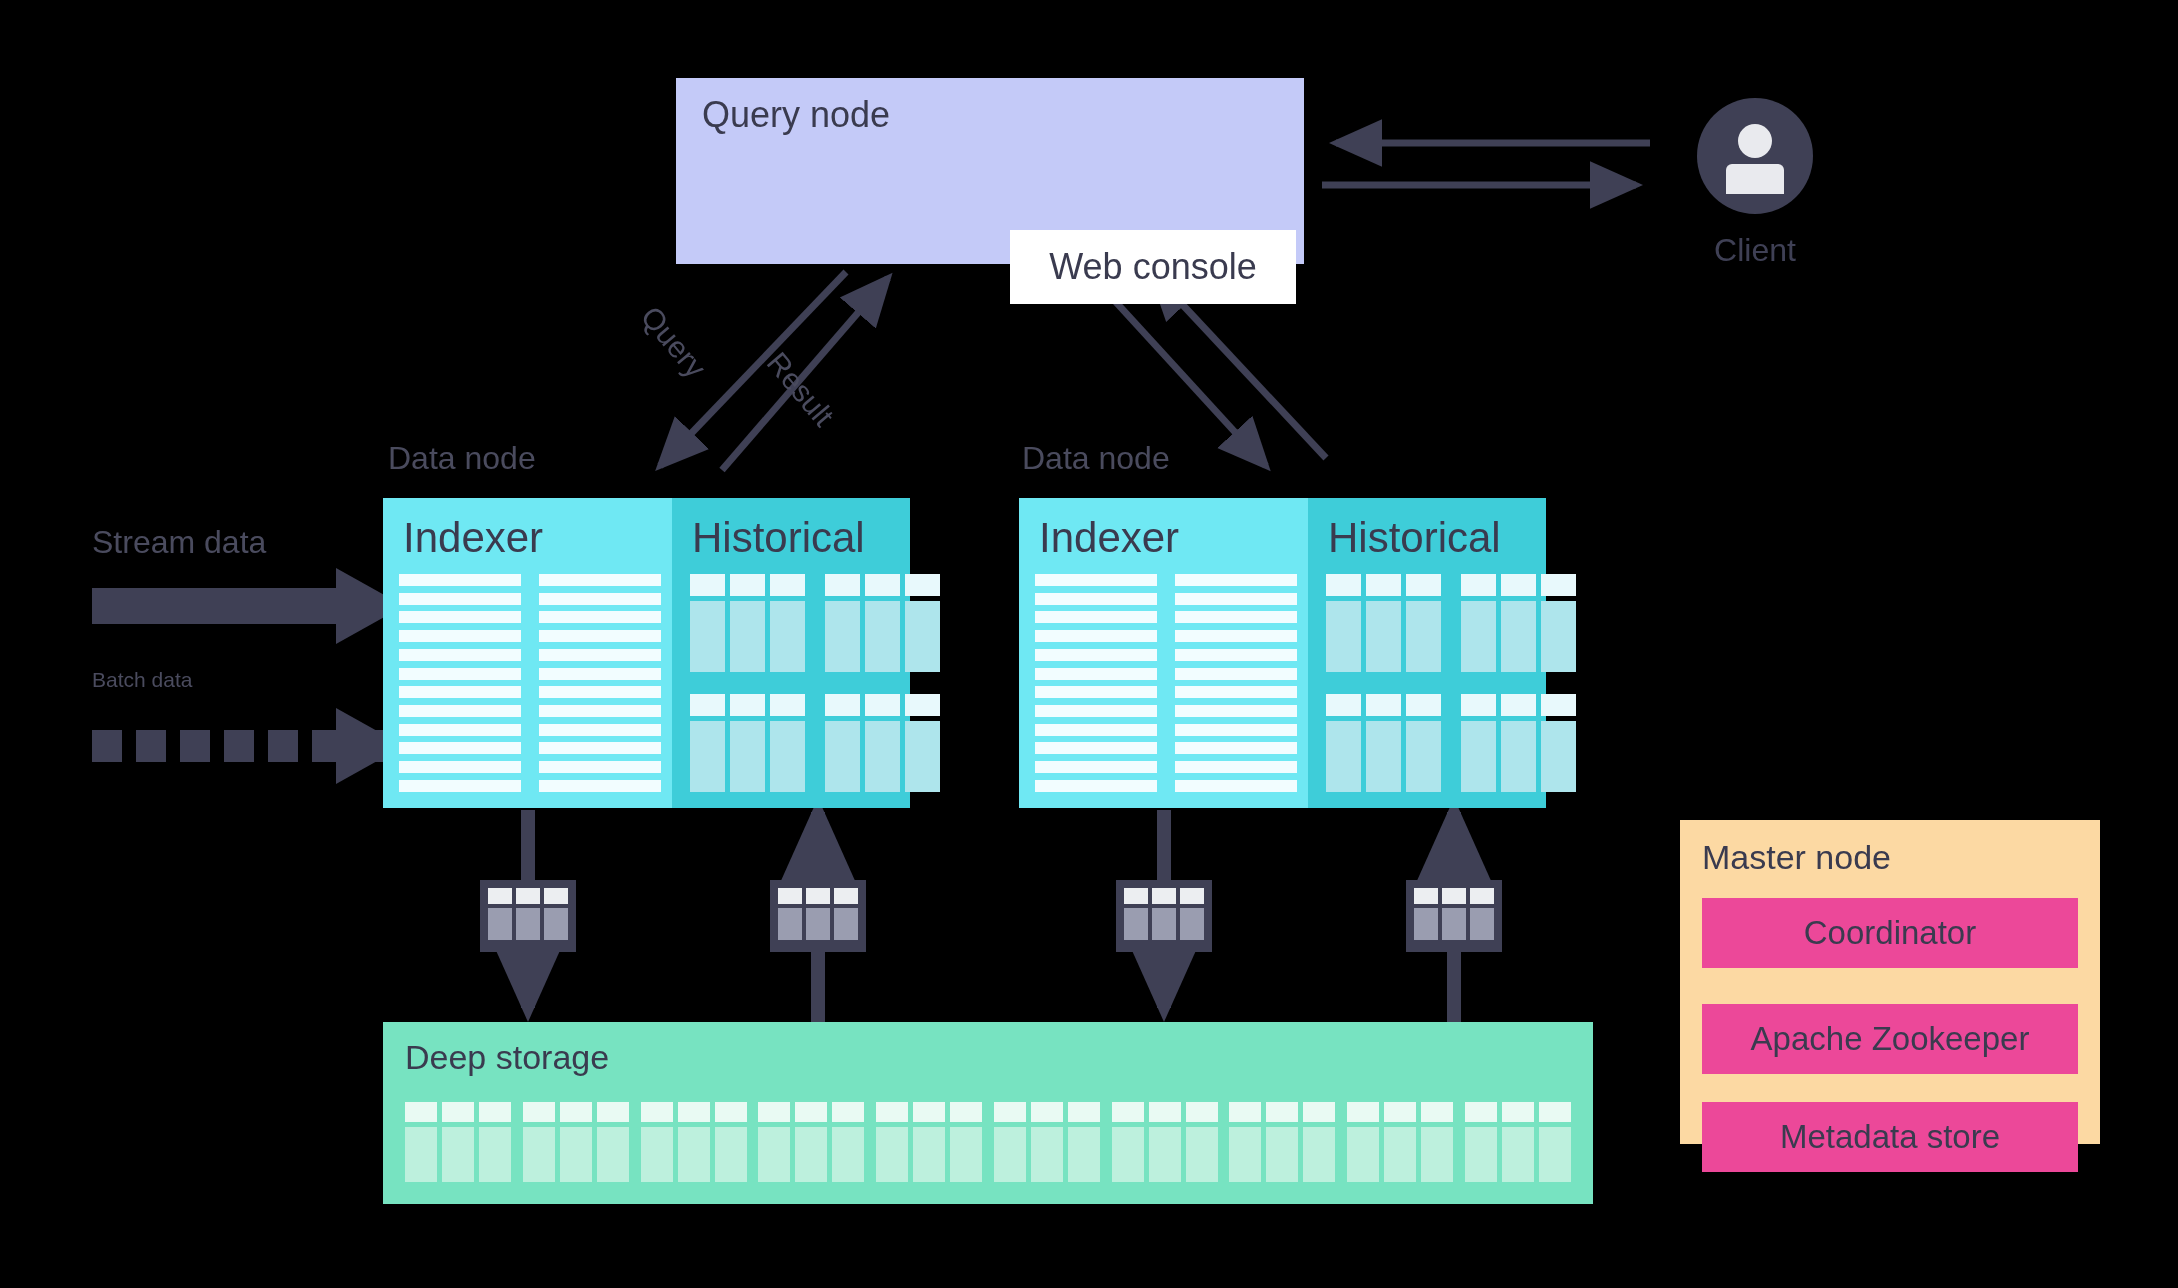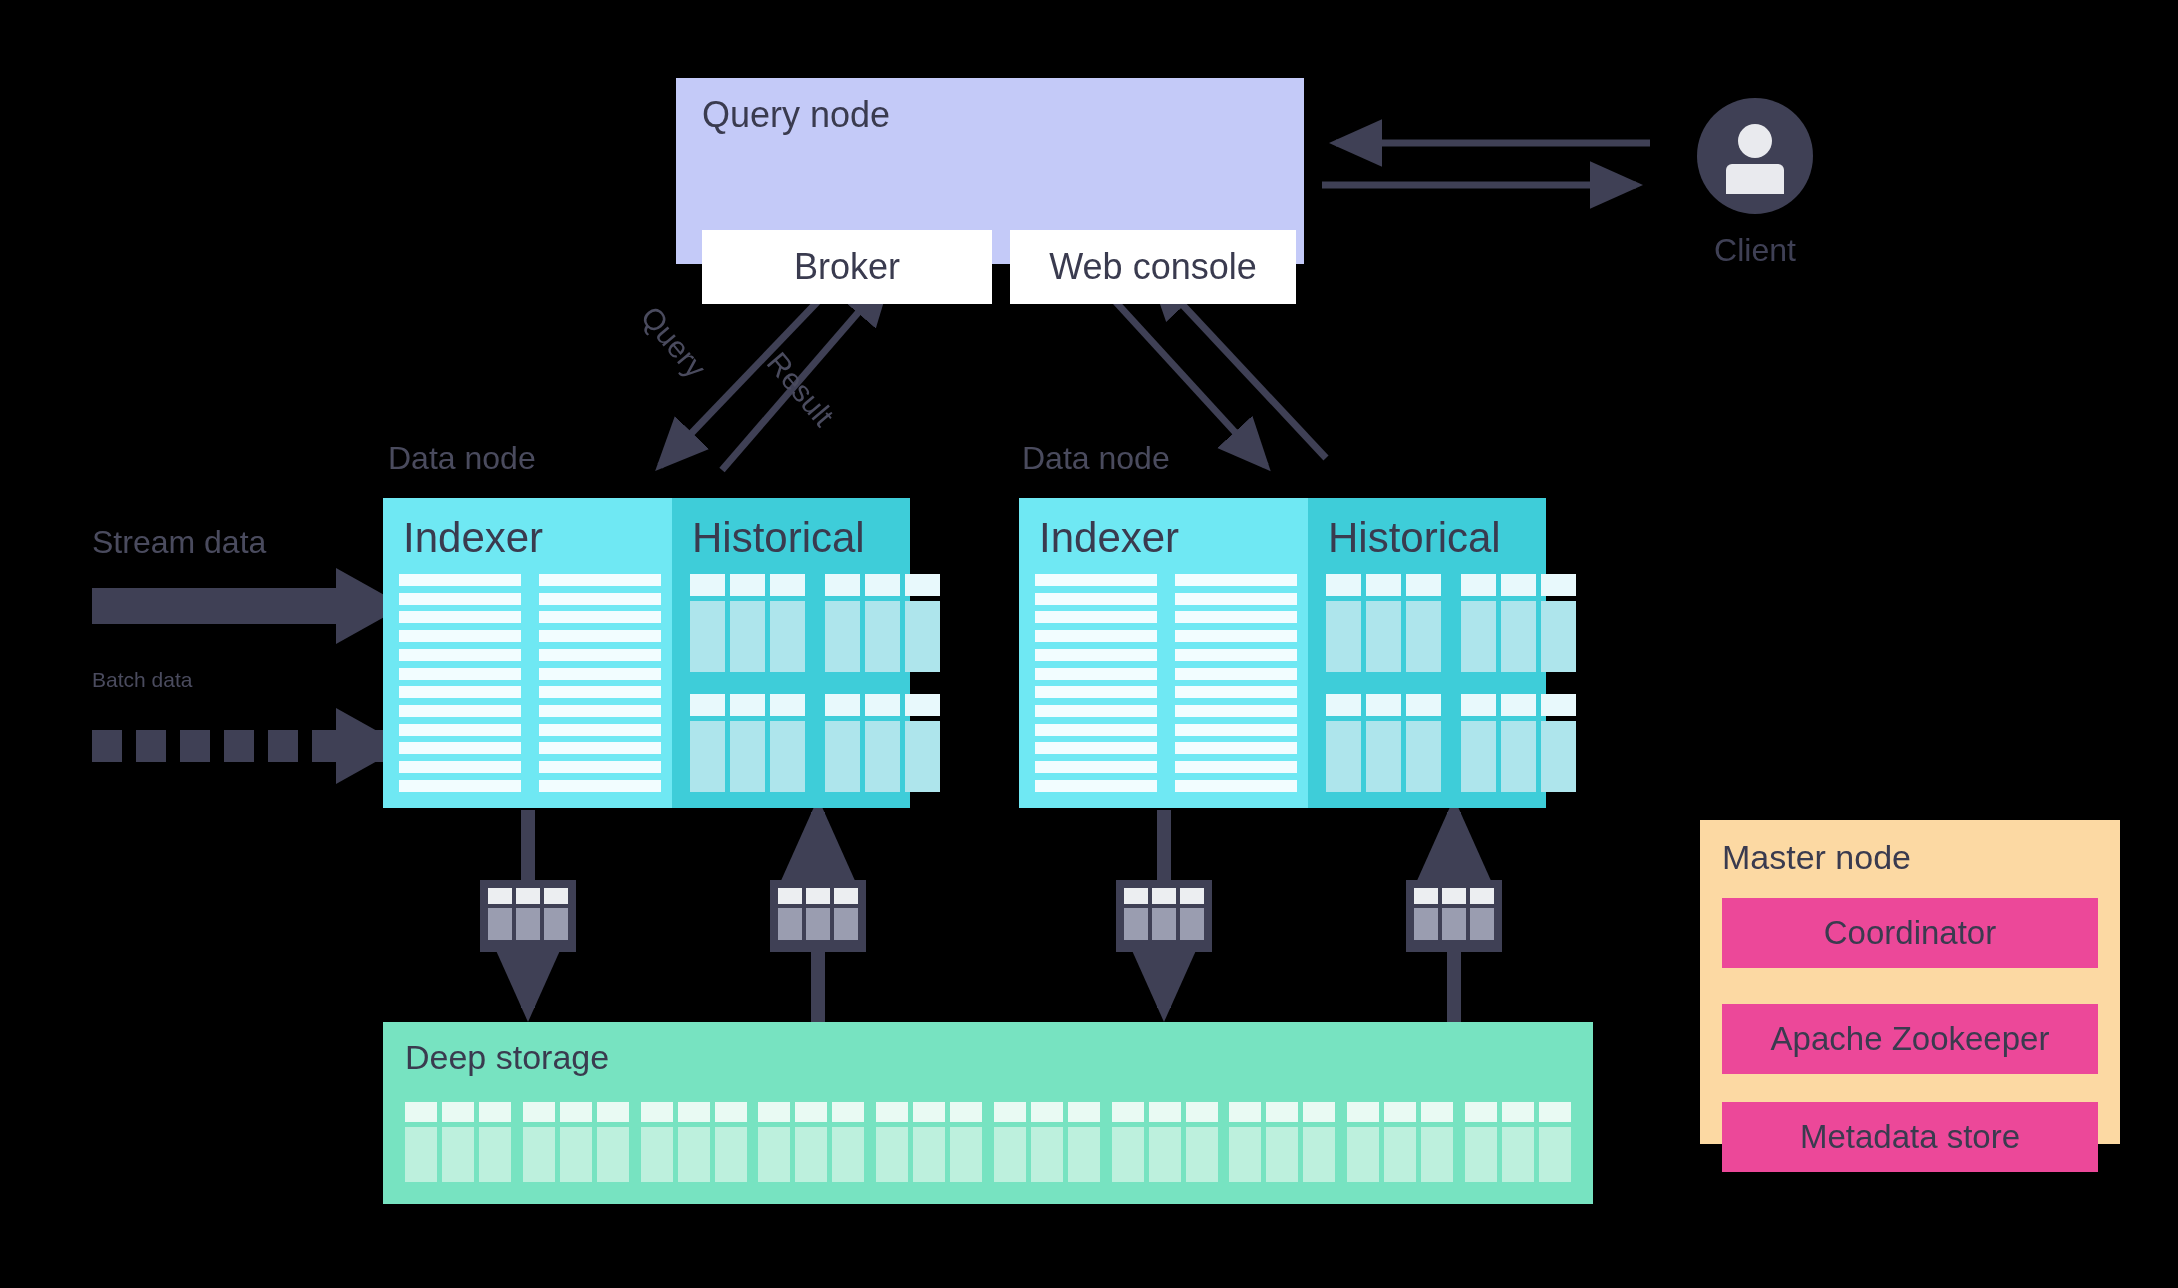--- a/index.html
+++ b/index.html
@@ -141,21 +141,20 @@
   .seg-ds { width: 106px; display: flex; flex-direction: column; }
   .seg-ds .seg-head { height: 20px; display: flex; gap: 5px; }
   .seg-ds .seg-head span { flex: 1; background: #e9faf3; }
   .seg-ds .seg-body { flex: 1; display: flex; gap: 5px; margin-top: 5px; }
   .seg-ds .seg-body span { flex: 1; background: #bdf0dd; }
 
   
   #master-node {
     left: 1680px; top: 820px; width: 420px; height: 324px;
     background: #fcd9a3;
-    margin-left: 20px;
   }
   #master-node .node-title {
     position: absolute; left: 22px; top: 18px;
     font-size: 34px; color: #3a3b4f;
   }
   .mn-box {
     position: absolute; left: 22px; width: 376px; height: 70px;
     background: #ec4899;
     display: flex; align-items: center; justify-content: center;
     font-size: 33px; color: #3a3b4f;
@@ -234,21 +233,20 @@
       <rect x="224" y="730" width="30" height="32" fill="#3f4055"></rect>
       <rect x="268" y="730" width="30" height="32" fill="#3f4055"></rect>
       <rect x="312" y="730" width="30" height="32" fill="#3f4055"></rect>
       <rect x="356" y="730" width="30" height="32" fill="#3f4055"></rect>
       <path d="M336,708 L404,746 L336,784 Z" fill="#3f4055"></path>
     </g>
   </svg>
 
   <div class="abs" id="query-node">
     <div class="node-title">Query node</div>
-    <div class="qn-box" id="qn-broker">Broker</div>
     <div class="qn-box" id="qn-webconsole">Web console</div>
   </div>
 
   <div class="abs" id="client-icon">
     <div class="head"></div>
     <div class="body"></div>
   </div>
   <div class="abs" id="client-label">Client</div>
 
   <div class="diag-label" id="query-text">Query</div>

